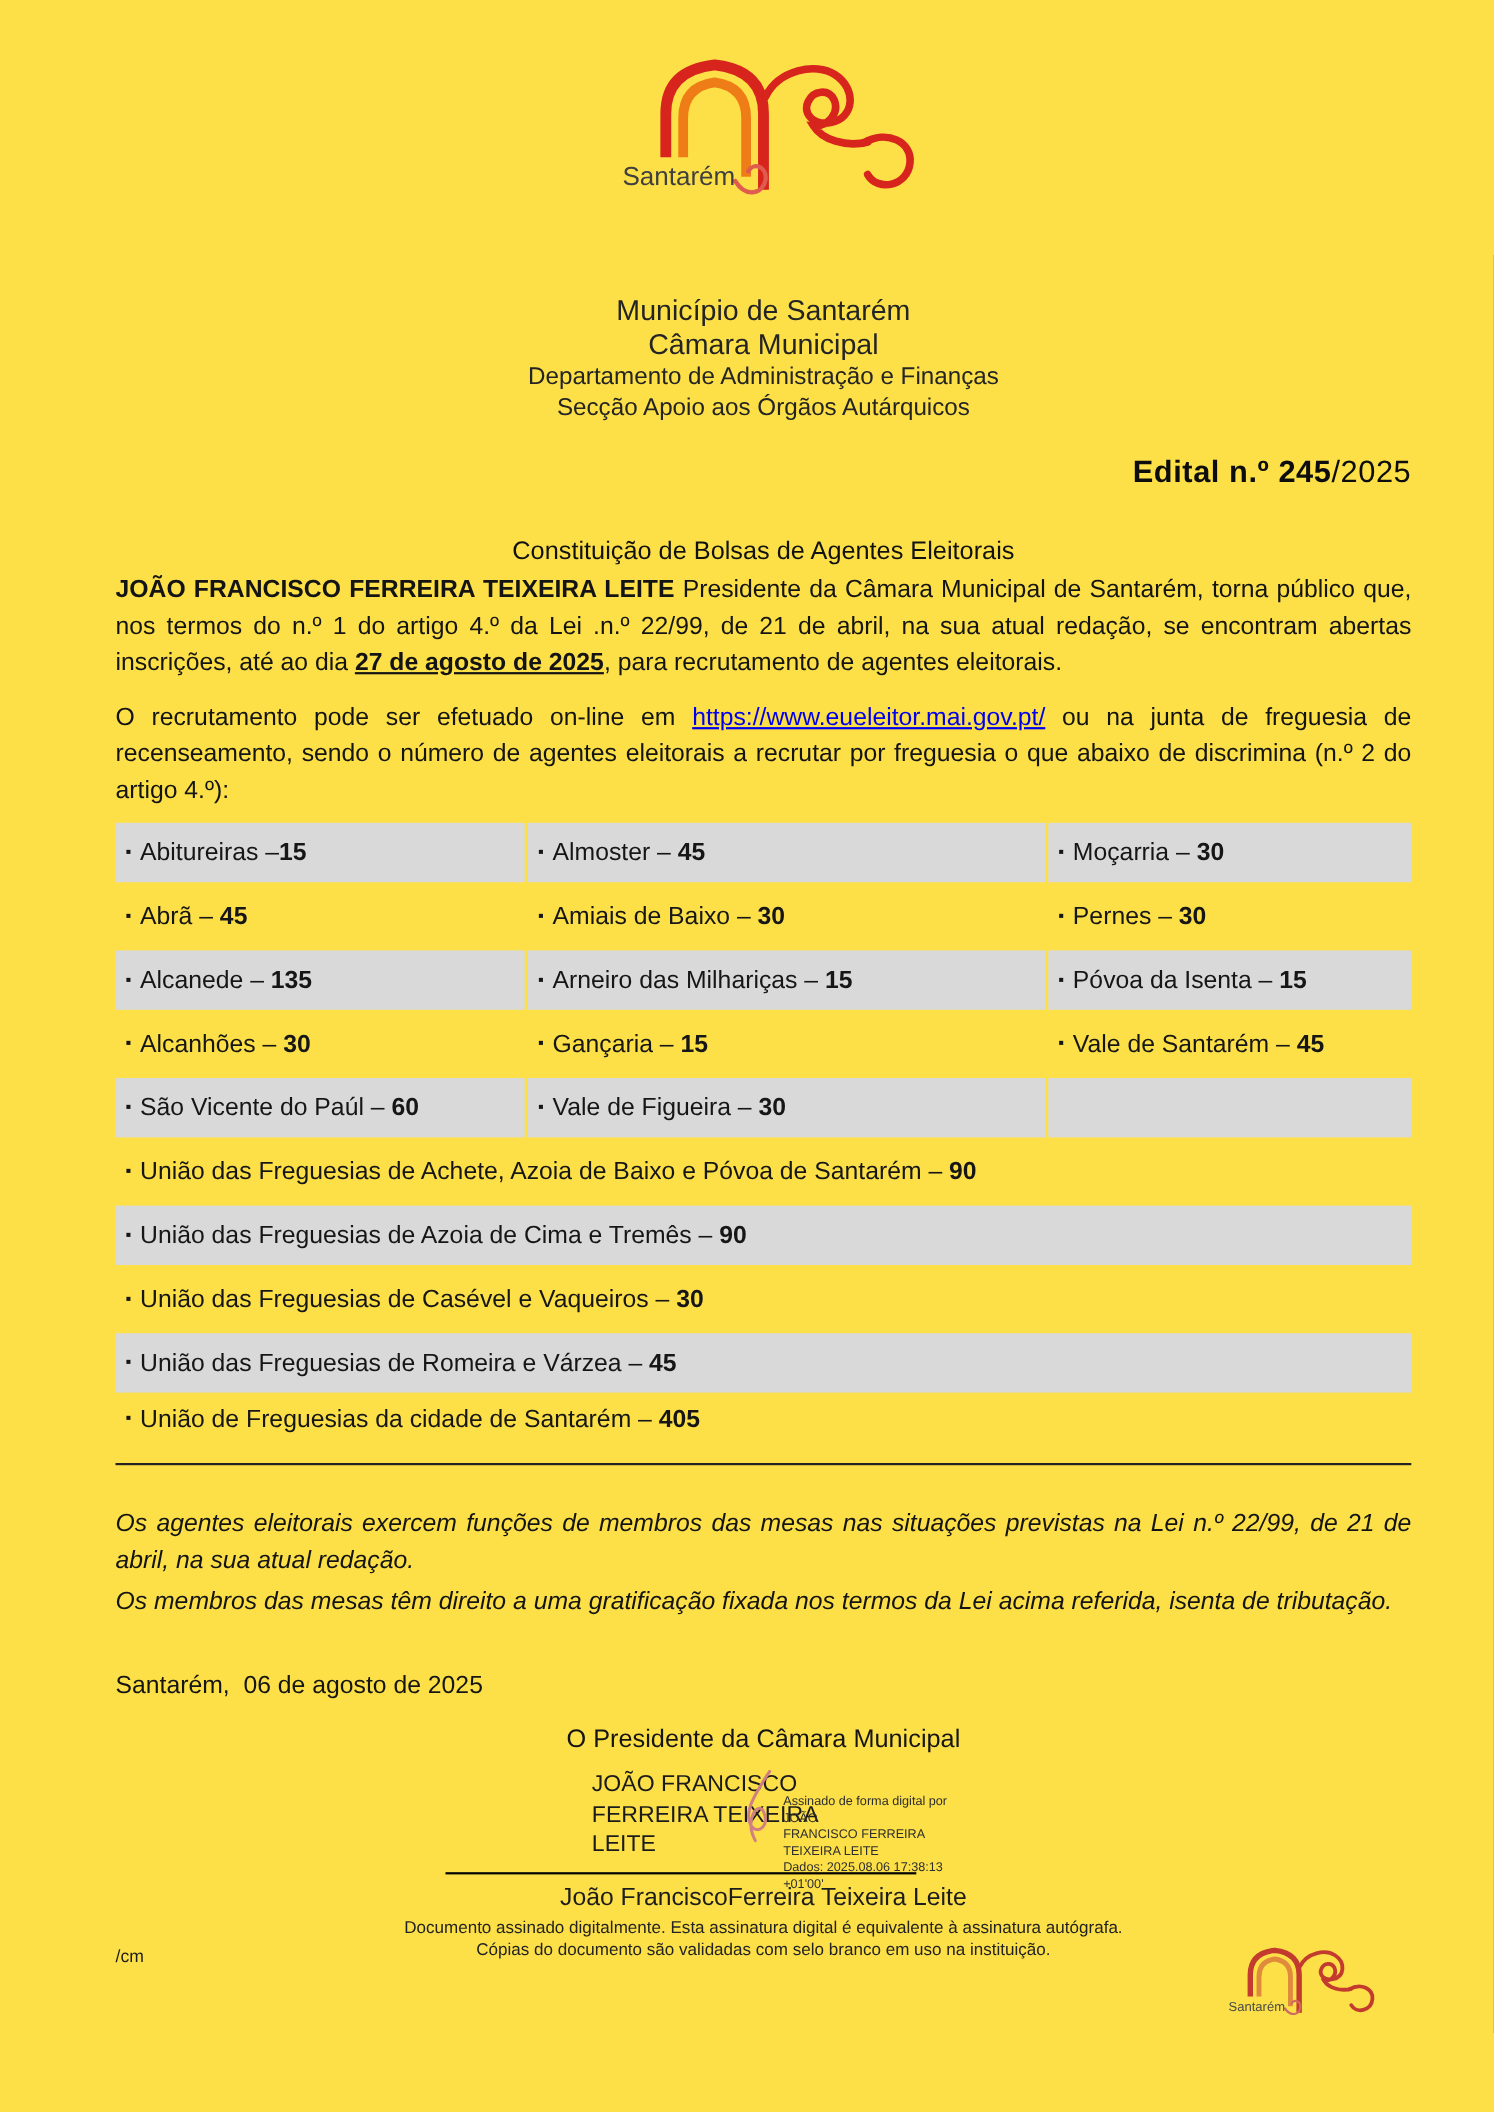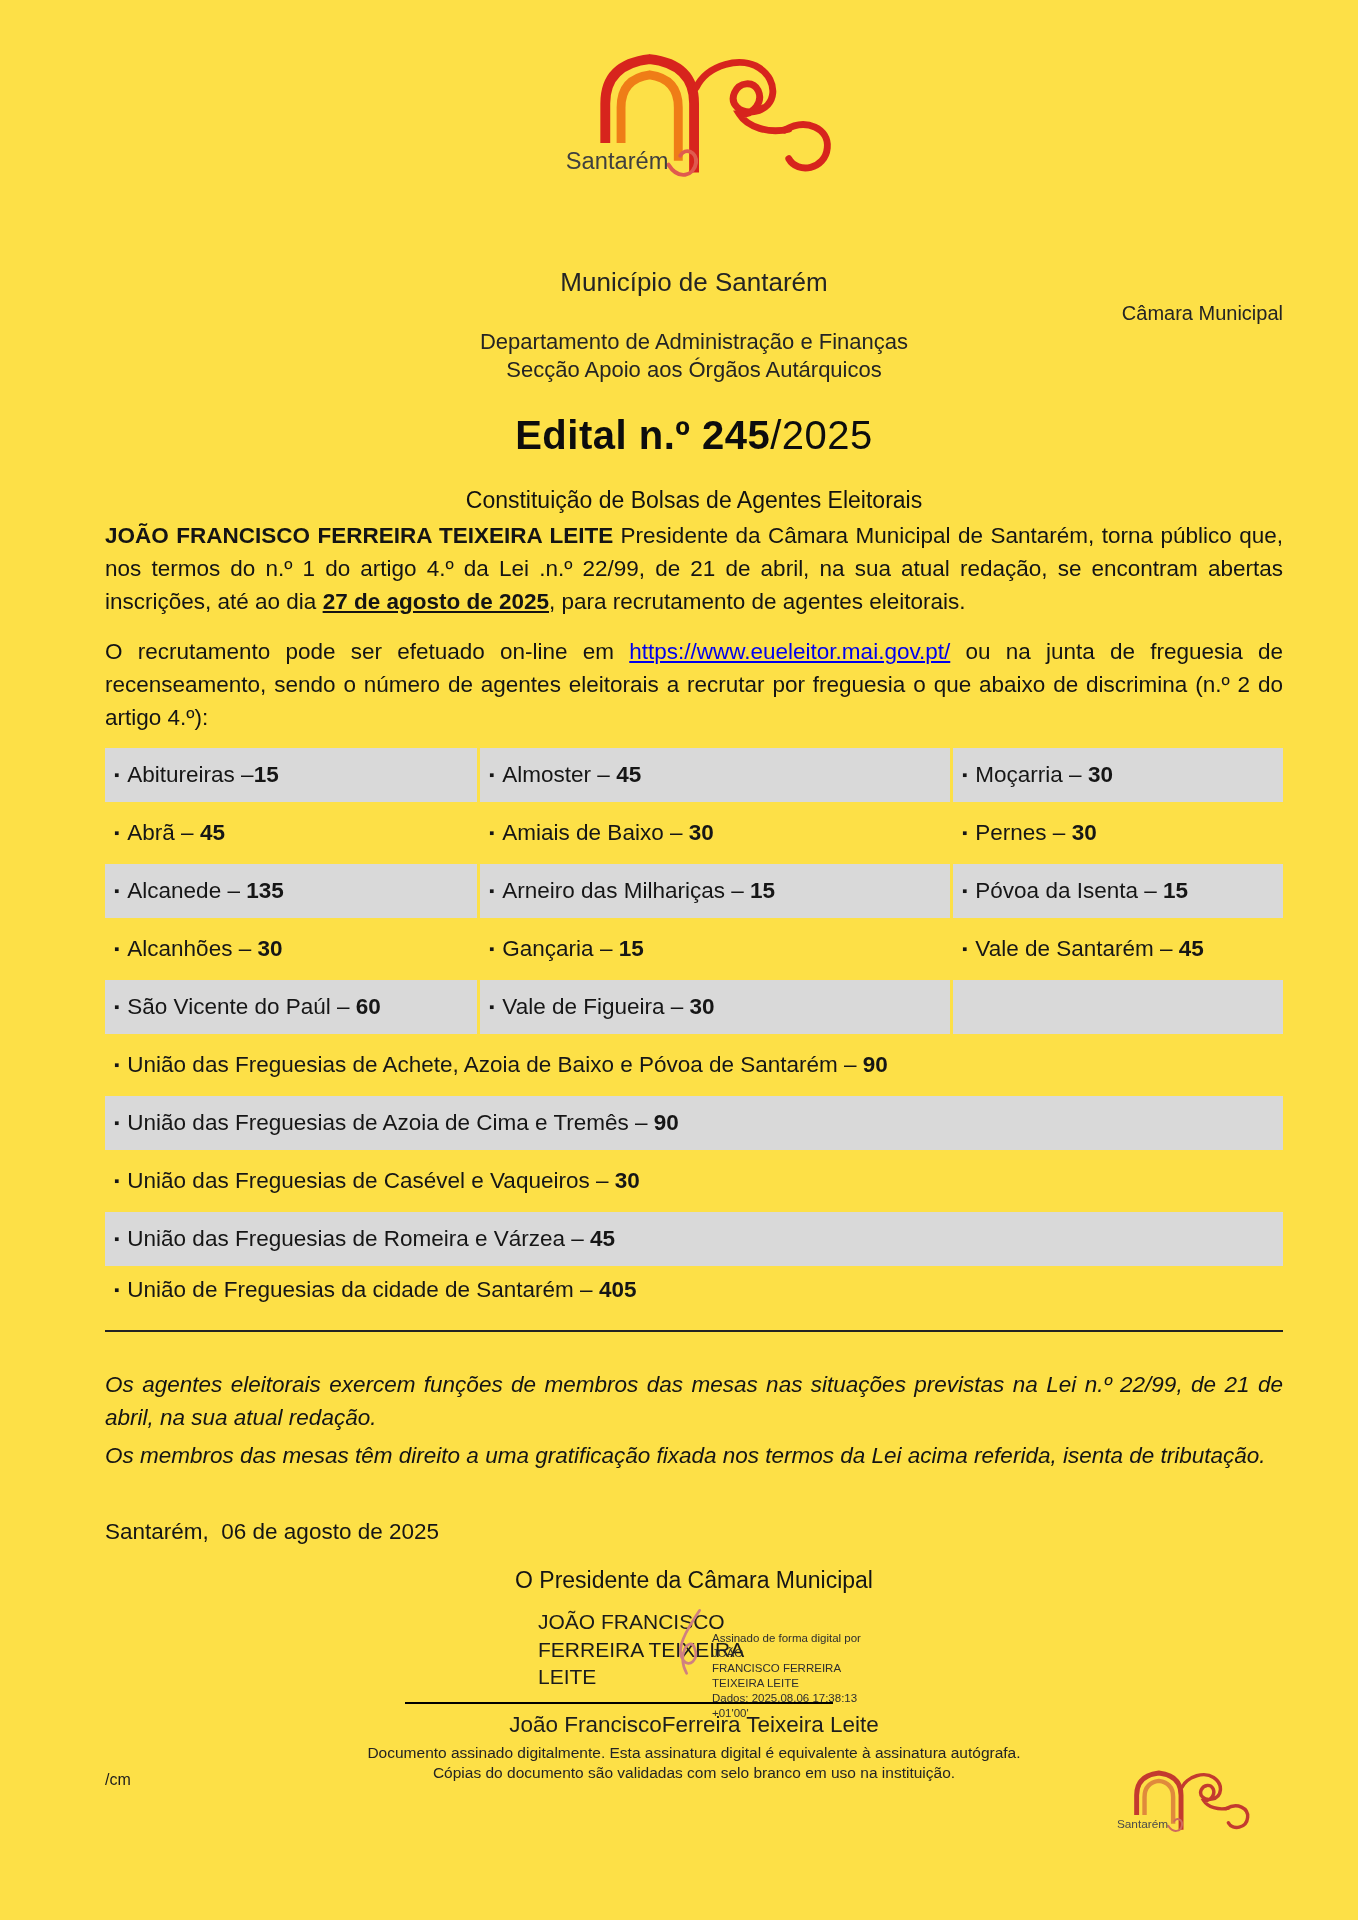--- a/index.html
+++ b/index.html
@@ -7,25 +7,25 @@
     position:relative;width:1358px;height:1920px;margin:0 auto;background:#fde047;
     font-family:"Liberation Sans",sans-serif;color:#151515;overflow:hidden;
   }
   
   .logo-top{position:absolute;left:552px;top:48px;width:296px;height:178px;}
   .logo-bottom{position:absolute;left:1110px;top:1764px;width:148px;height:96px;}
   .logo-svg{width:100%;height:100%;display:block;}
   
   .hdr{position:absolute;left:105px;top:266px;width:1178px;text-align:center;color:#242424;}
   .hdr-l1{font-size:26px;line-height:32px;}
-  .hdr-l2{font-size:20px;line-height:30px;text-align:right;}
+  .hdr-l2{font-size:26px;line-height:30px;}
   .hdr-l3{font-size:22px;line-height:28px;}
   .hdr-l4{font-size:22px;line-height:27px;}
-  .title{position:absolute;left:105px;top:413px;width:1178px;text-align:center;
-         font-size:40px;font-weight:700;letter-spacing:0.5px;color:#0d0d0d;}
+  .title{position:absolute;left:105px;top:413px;width:1178px;text-align:right;
+         font-size:28px;font-weight:700;letter-spacing:0.5px;color:#0d0d0d;}
   .title .yr{font-weight:400;}
   .subtitle{position:absolute;left:105px;top:487px;width:1178px;text-align:center;
             font-size:23px;font-weight:400;color:#111;}
   
   .para{position:absolute;left:105px;width:1178px;font-size:22.5px;line-height:33px;
         text-align:justify;color:#141414;}
   .p1{top:519px;}
   .p2{top:635px;}
   .p34{top:1368px;}
   .p34 p{margin:0 0 5px 0;font-style:italic;}

